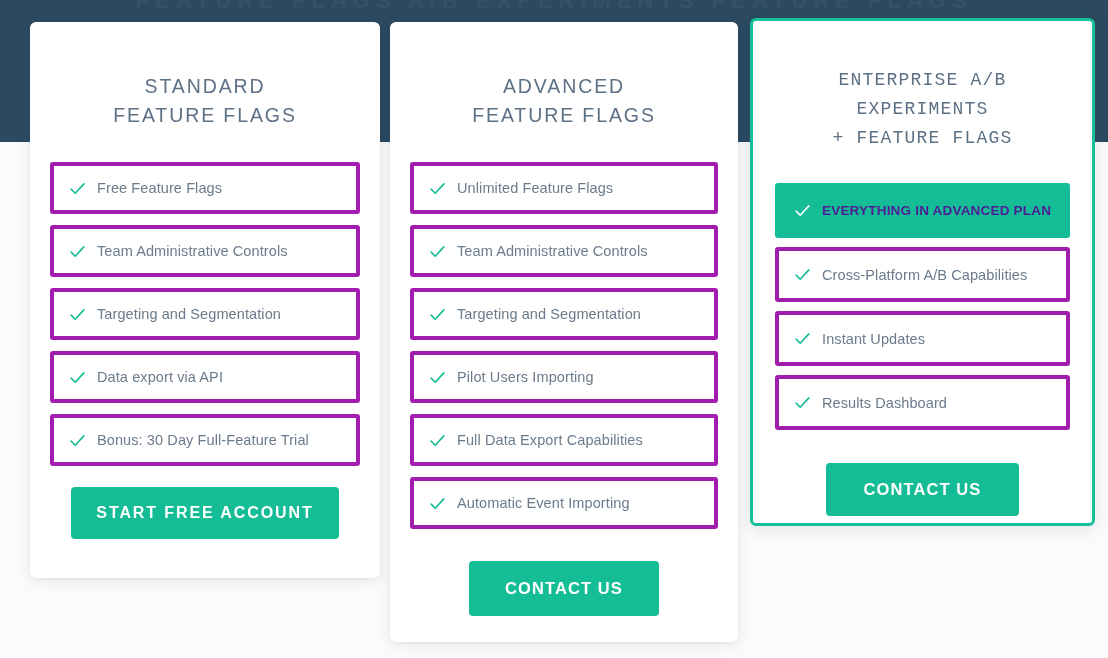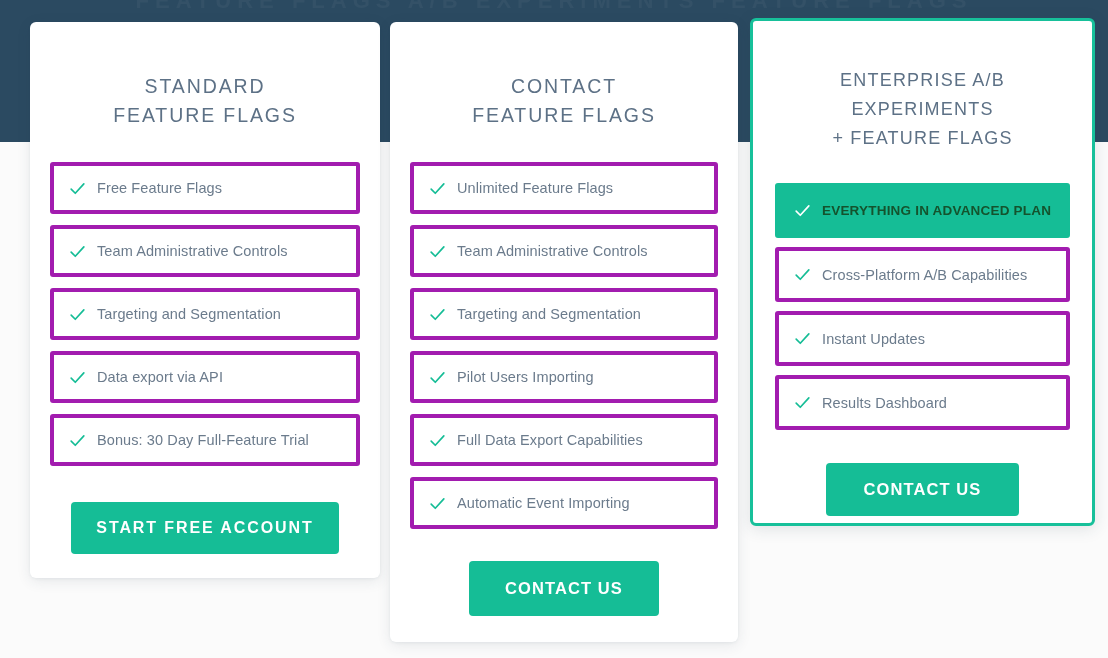--- a/index.html
+++ b/index.html
@@ -65,21 +65,21 @@
     text-align: center;
     color: #5d7186;
     font-size: 19.5px;
     font-weight: 400;
     letter-spacing: 1.9px;
     line-height: 29px;
     padding: 0 16px;
   }
   .card.standard  .card-title { margin-top: 50px; }
   .card.advanced  .card-title { margin-top: 50px; }
-  .card.enterprise .card-title { margin-top: 45px; font-size: 18px; letter-spacing: 1.2px; }
+  .card.enterprise .card-title { margin-top: 45px; font-size: 18px; letter-spacing: 1.2px; font-family: Liberation Mono, monospace; }
 
   .features {
     margin-top: 32px;
     padding: 0 20px;
   }
   .card.enterprise .features { margin-top: 30px; padding: 0 22px; }
 
   .feature {
     display: flex;
     align-items: center;
@@ -106,28 +106,28 @@
   }
   .check svg { display: block; width: 19px; height: 19px; }
 
   .feature-label {
     color: #6b7b8c;
     font-size: 14.5px;
     font-weight: 400;
     letter-spacing: 0.1px;
   }
   .feature.highlight .feature-label {
-    color: #14532d;
+    color: #4c1d95;
     font-weight: 700;
     font-size: 13.5px;
     letter-spacing: 0.2px;
   }
 
   .cta-wrap { text-align: center; }
-  .card.standard   .cta-wrap { margin-top: 36px; border-radius: 14px; }
+  .card.standard   .cta-wrap { margin-top: 21px; border-radius: 14px; }
   .card.advanced   .cta-wrap { margin-top: 32px; }
   .card.enterprise .cta-wrap { margin-top: 33px; }
 
   .cta {
     display: inline-block;
     background: #15bd96;
     color: #ffffff;
     border: none;
     border-radius: 4px;
     font-family: inherit;
@@ -190,21 +190,21 @@
             <svg viewBox="0 0 24 24" fill="none" xmlns="http://www.w3.org/2000/svg">
               <path d="M4 12.8L9.2 18L20 6.2" stroke="#15bd96" stroke-width="2.1" stroke-linecap="round" stroke-linejoin="round"></path>
             </svg>
           </span>
           <span class="feature-label">Bonus: 30 Day Full-Feature Trial</span>
         </div>
       </div>
       <div class="cta-wrap"><button class="cta">START FREE ACCOUNT</button></div>
     </div>
     <div class="card advanced">
-      <div class="card-title"><span>CONTACT</span><br><span>FEATURE FLAGS</span></div>
+      <div class="card-title"><span>ADVANCED</span><br><span>FEATURE FLAGS</span></div>
       <div class="features">
         <div class="feature">
           <span class="check">
             <svg viewBox="0 0 24 24" fill="none" xmlns="http://www.w3.org/2000/svg">
               <path d="M4 12.8L9.2 18L20 6.2" stroke="#15bd96" stroke-width="2.1" stroke-linecap="round" stroke-linejoin="round"></path>
             </svg>
           </span>
           <span class="feature-label">Unlimited Feature Flags</span>
         </div>
         <div class="feature">

